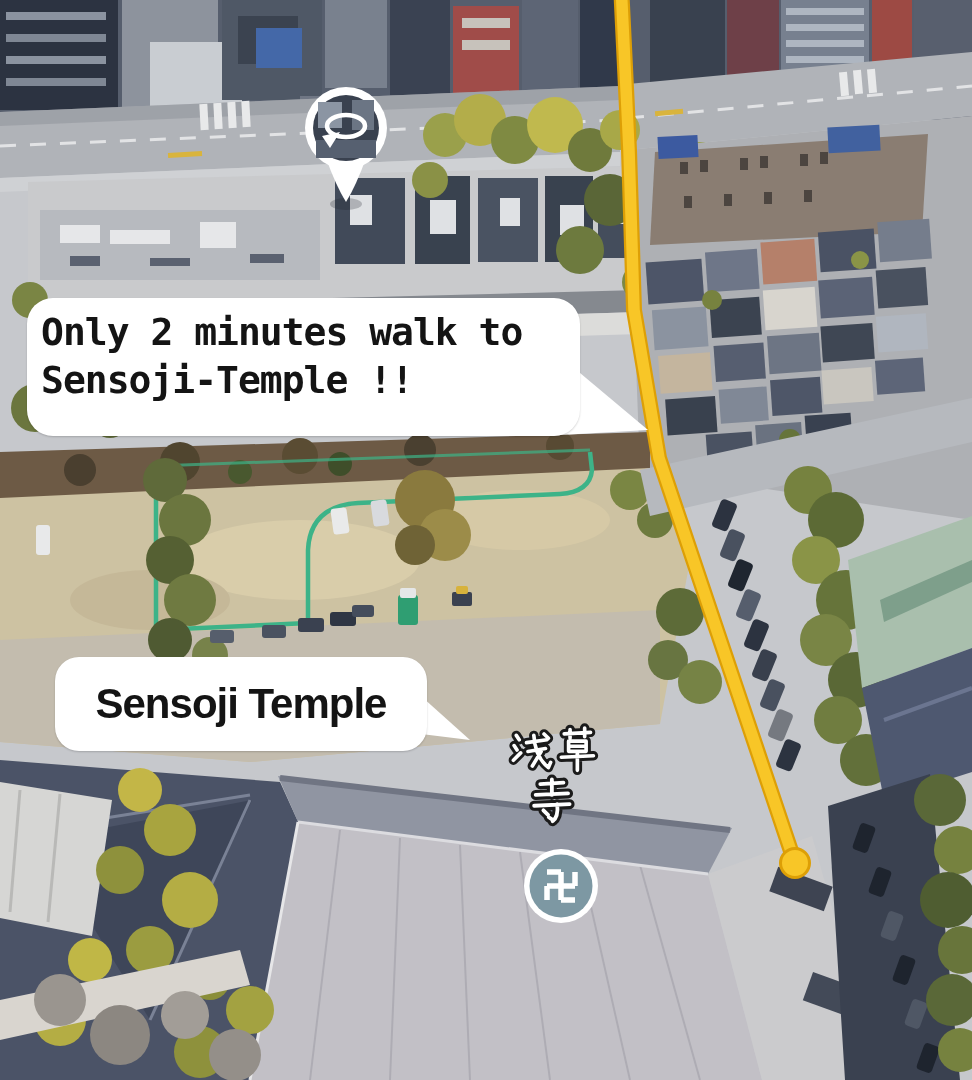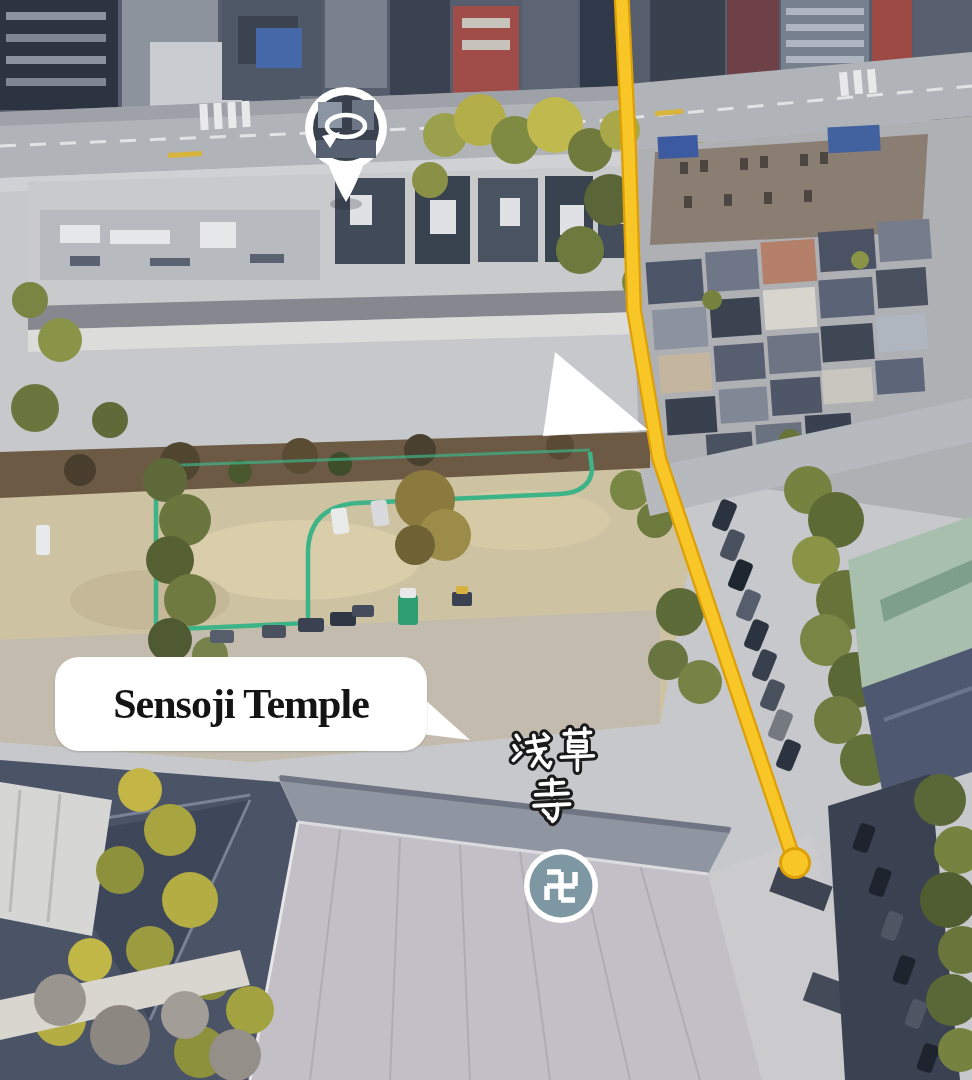--- a/index.html
+++ b/index.html
@@ -16,21 +16,21 @@
     box-shadow:0 1px 2px rgba(0,0,0,.18);
   }
   .bubble-walk{
     left:27px;top:298px;width:553px;height:138px;border-radius:26px;
     font-family:"DejaVu Sans Mono", monospace;font-weight:700;
     font-size:38px;line-height:1.26;letter-spacing:-1px;
     padding:11px 0 0 14px;box-sizing:border-box;white-space:nowrap;
   }
   .bubble-temple{
     left:55px;top:657px;width:372px;height:94px;border-radius:24px;
-    font-family:Liberation Serif, serif;font-weight:700;
+    font-family:Liberation Sans, sans-serif;font-weight:700;
     font-size:42px;letter-spacing:-1px;
     display:flex;align-items:center;justify-content:center;
     box-sizing:border-box;
   }
   .sr{position:absolute;width:1px;height:1px;overflow:hidden;clip:rect(0 0 0 0);opacity:0;}
 </style>
 </head>
 <body>
 
 <div class="stage">
@@ -395,20 +395,24 @@
         <path d="M561,872 L561,900 M547,886 L575,886
                  M561,872 L547,872 M547,886 L547,900
                  M561,900 L575,900 M575,886 L575,872"></path>
       </g>
     </g>
 
     <polygon points="555,352 648,430 543,436" fill="#ffffff"></polygon>
     <polygon points="412,688 470,740 405,732" fill="#ffffff"></polygon>
   </svg>
 
+  <div class="bubble bubble-walk">
+    <div>Only 2 minutes walk to</div>
+    <div>Sensoji-Temple !!</div>
+  </div>
 
   <div class="bubble bubble-temple">
     <span>Sensoji Temple</span>
   </div>
 
   <span class="sr">浅草</span>
   <span class="sr">寺</span>
   <span class="sr">卍</span>
 
 </div>

